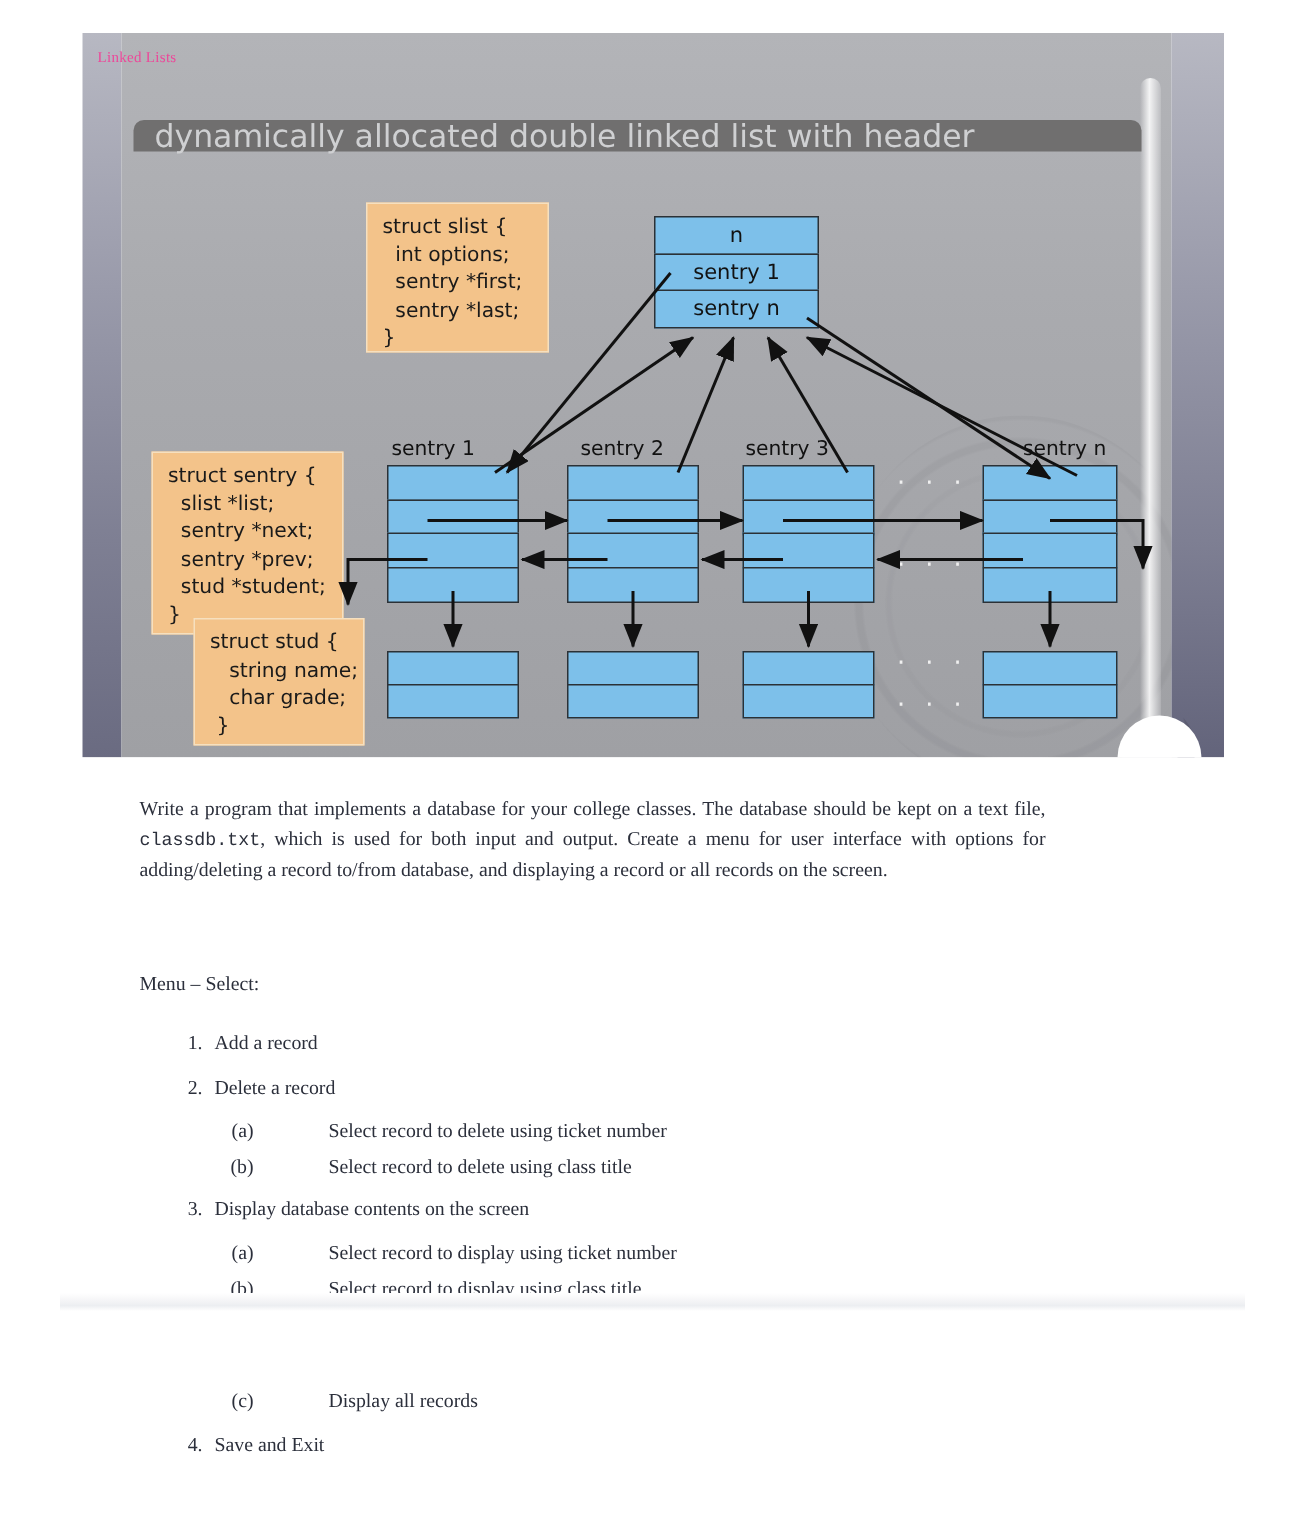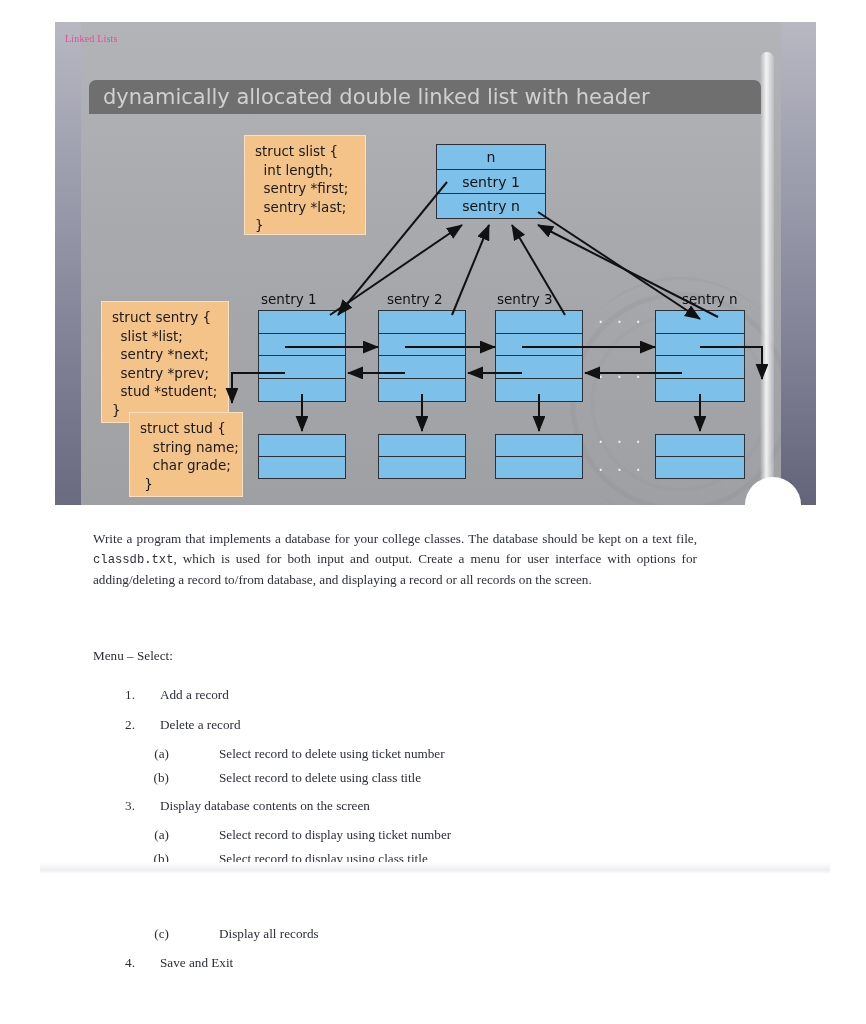--- a/index.html
+++ b/index.html
@@ -61,21 +61,21 @@
       radial-gradient(circle, rgba(255,255,255,0) 49%, rgba(130,130,135,.4) 50%, rgba(130,130,135,.4) 51%, rgba(255,255,255,0) 52%);
     pointer-events:none;
   }
 
   .heading{
     position:absolute; left:65px; top:11px;
     font-family:Liberation Serif, serif;
     font-size:10px; color:#ec4899; letter-spacing:.2px;
   }
   .title-bar{
-    position:absolute; left:89px; top:58px; width:672px; height:34px;
+    position:absolute; left:89px; top:58px; width:672px; height:21px;
     background:#706f6f; border-radius:7px 7px 0 0;
     display:flex; align-items:center;
   }
   .title-bar span{
     padding-left:14px;
     font-family:"DejaVu Sans","Liberation Sans",sans-serif;
     font-size:21px; color:#cfd0d2; font-weight:400;
   }
 
   
@@ -126,21 +126,21 @@
 
   .menu-head{
     position:absolute; left:93px; top:143px;
     font-family:"Liberation Serif", serif; font-size:13.2px; color:#2b2f3b;
   }
   .lvl1{
     position:absolute; font-family:"Liberation Serif", serif;
     font-size:13.2px; color:#2b2f3b; white-space:nowrap;
   }
   .lvl1 .num{ position:absolute; left:0; width:22px; text-align:right; }
-  .lvl1 .txt{ position:absolute; left:30px;margin-left:17px; }
+  .lvl1 .txt{ position:absolute; left:30px; }
   .lvl2{
     position:absolute; font-family:"Liberation Serif", serif;
     font-size:13.2px; color:#2b2f3b; white-space:nowrap;
   }
   .lvl2 .num{ position:absolute; left:0; width:26px; text-align:right; }
   .lvl2 .txt{ position:absolute; left:34px;margin-left:42px; }
 
   .pagebreak{
     position:absolute; left:40px; top:357px; width:790px; height:12px;
     background:linear-gradient(180deg,#ffffff 0%,#f4f4f6 45%,#eceef1 70%,#ffffff 100%);
@@ -159,21 +159,21 @@
     <div class="slide-corner2"></div>
     <div class="slide-corner"></div>
   </div>
 
   <div class="heading">Linked Lists</div>
   <div class="title-bar">
     <span>dynamically allocated double linked list with header</span>
   </div>
 
   <div class="codebox" id="box-slist">struct slist {
-  int length;
+  int options;
   sentry *first;
   sentry *last;
 }</div>
   <div class="codebox" id="box-sentry">struct sentry {
   slist *list;
   sentry *next;
   sentry *prev;
   stud *student;
 }</div>
   <div class="codebox" id="box-stud">struct stud {

